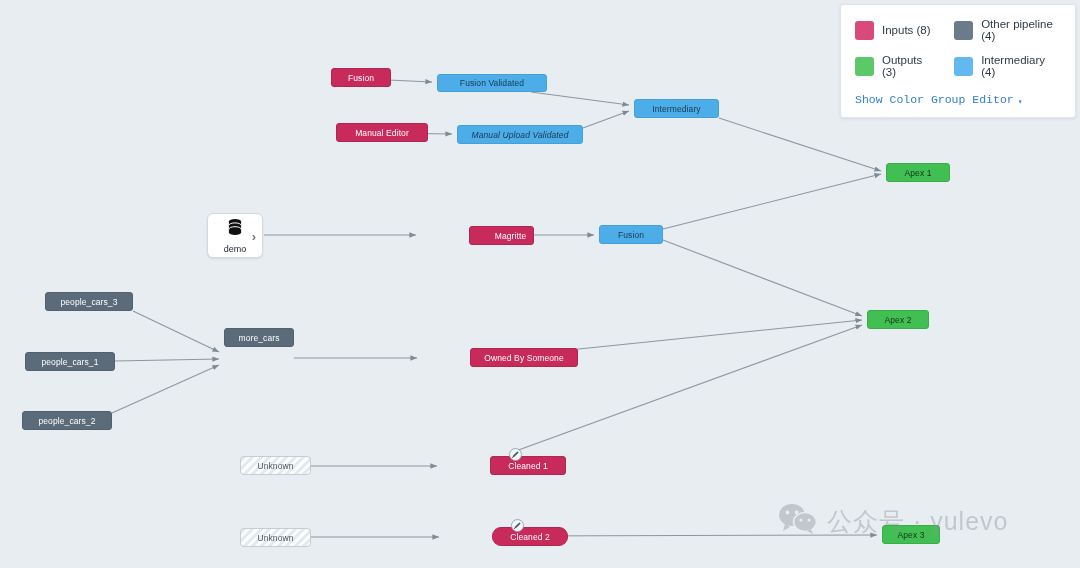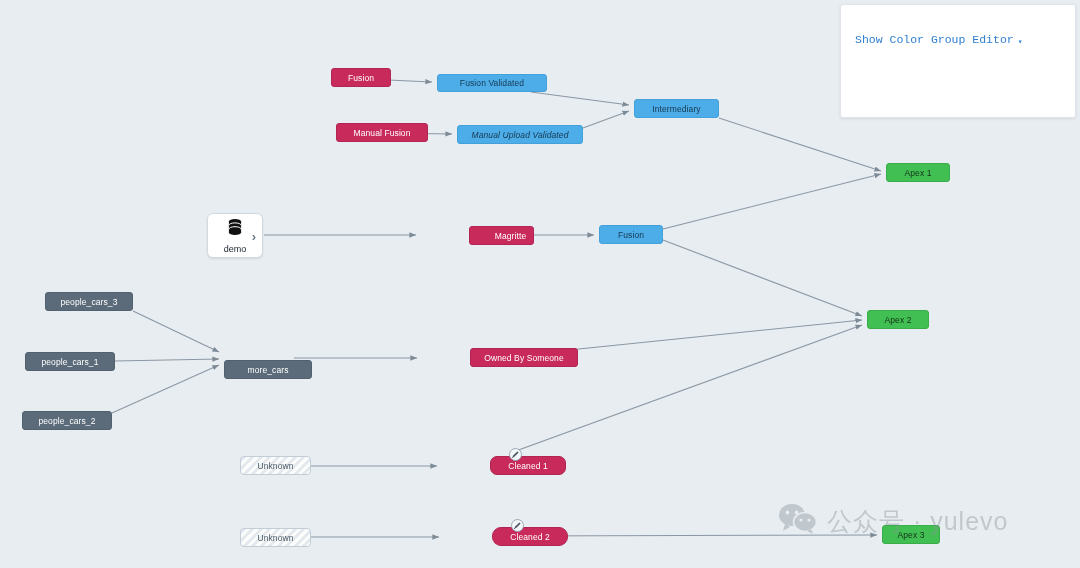--- a/index.html
+++ b/index.html
@@ -175,21 +175,21 @@
   </div>
 
   <div id="node-layer">
       <div class="node input" style="left: 283px; top: 68px; width: 60px; height: 19px;">
         <span>Fusion</span>
       </div>
       <div class="node inter" style="left: 437px; top: 74px; width: 110px; height: 18px;">
         <span>Fusion Validated</span>
       </div>
       <div class="node input" style="left: 288px; top: 123px; width: 92px; height: 19px;">
-        <span>Manual Fusion</span>
+        <span>Manual Editor</span>
       </div>
       <div class="node inter" style="left: 457px; top: 125px; width: 126px; height: 19px; font-style: italic;">
         <span>Manual Upload Validated</span>
       </div>
       <div class="node inter" style="left: 634px; top: 99px; width: 85px; height: 19px;">
         <span>Intermediary</span>
       </div>
       <div class="node output" style="left: 886px; top: 163px; width: 64px; height: 19px;">
         <span>Apex 1</span>
       </div>
@@ -201,33 +201,33 @@
       </div>
       <div class="node other" style="left: 45px; top: 292px; width: 88px; height: 19px;">
         <span>people_cars_3</span>
       </div>
       <div class="node other" style="left: 25px; top: 352px; width: 90px; height: 19px;">
         <span>people_cars_1</span>
       </div>
       <div class="node other" style="left: 22px; top: 411px; width: 90px; height: 19px;">
         <span>people_cars_2</span>
       </div>
-      <div class="node other" style="left: 224px; top: 360px; width: 88px; height: 19px;">
+      <div class="node other" style="left: 224px; top: 328px; width: 70px; height: 19px;">
         <span>more_cars</span>
       </div>
       <div class="node input" style="left: 422px; top: 348px; width: 108px; height: 19px;">
         <span>Owned By Someone</span>
       </div>
       <div class="node output" style="left: 867px; top: 310px; width: 62px; height: 19px;">
         <span>Apex 2</span>
       </div>
       <div class="node unknown" style="left: 240px; top: 456px; width: 71px; height: 19px;">
         <span>Unknown</span>
       </div>
-      <div class="node input" style="left: 442px; top: 456px; width: 76px; height: 19px; border-radius: 7px;">
+      <div class="node input" style="left: 442px; top: 456px; width: 76px; height: 19px;">
         <span>Cleaned 1</span>
       </div>
       <div class="node unknown" style="left: 240px; top: 528px; width: 71px; height: 19px;">
         <span>Unknown</span>
       </div>
       <div class="node input" style="left: 444px; top: 527px; width: 76px; height: 19px; border-radius: 9px;">
         <span>Cleaned 2</span>
       </div>
       <div class="node output" style="left: 882px; top: 525px; width: 58px; height: 19px;">
         <span>Apex 3</span>
@@ -243,20 +243,38 @@
       </div>
       <div class="badge" style="left: 511px; top: 519px;">
         <svg width="9" height="9" viewBox="0 0 9 9" aria-hidden="true">
           <path d="M1.3 7.7 L2.2 5.6 L6.4 1.4 L7.6 2.6 L3.4 6.8 Z" fill="#46525e"></path>
           <path d="M1.1 7.9 L1.9 7.1" stroke="#46525e" stroke-width="1"></path>
         </svg>
       </div>
     </div>
 
   <div id="legend">
+    <div class="legend-grid" id="legend-grid">
+        <div class="legend-item">
+          <span class="swatch" style="background: rgb(217, 74, 120);"></span>
+          <span class="legend-label">Inputs (8)</span>
+        </div>
+        <div class="legend-item">
+          <span class="swatch" style="background: rgb(107, 123, 138);"></span>
+          <span class="legend-label">Other pipeline (4)</span>
+        </div>
+        <div class="legend-item">
+          <span class="swatch" style="background: rgb(91, 201, 101);"></span>
+          <span class="legend-label">Outputs (3)</span>
+        </div>
+        <div class="legend-item">
+          <span class="swatch" style="background: rgb(99, 184, 239);"></span>
+          <span class="legend-label">Intermediary (4)</span>
+        </div>
+      </div>
     <div id="legend-link">
       <span>Show Color Group Editor</span>
       <span class="caret">▾</span>
     </div>
   </div>
 
   <div id="watermark">
     <span>
       <svg width="42" height="32" viewBox="0 0 42 32" aria-hidden="true">
         <ellipse cx="14" cy="12" rx="13" ry="11" fill="#8b949c"></ellipse>

